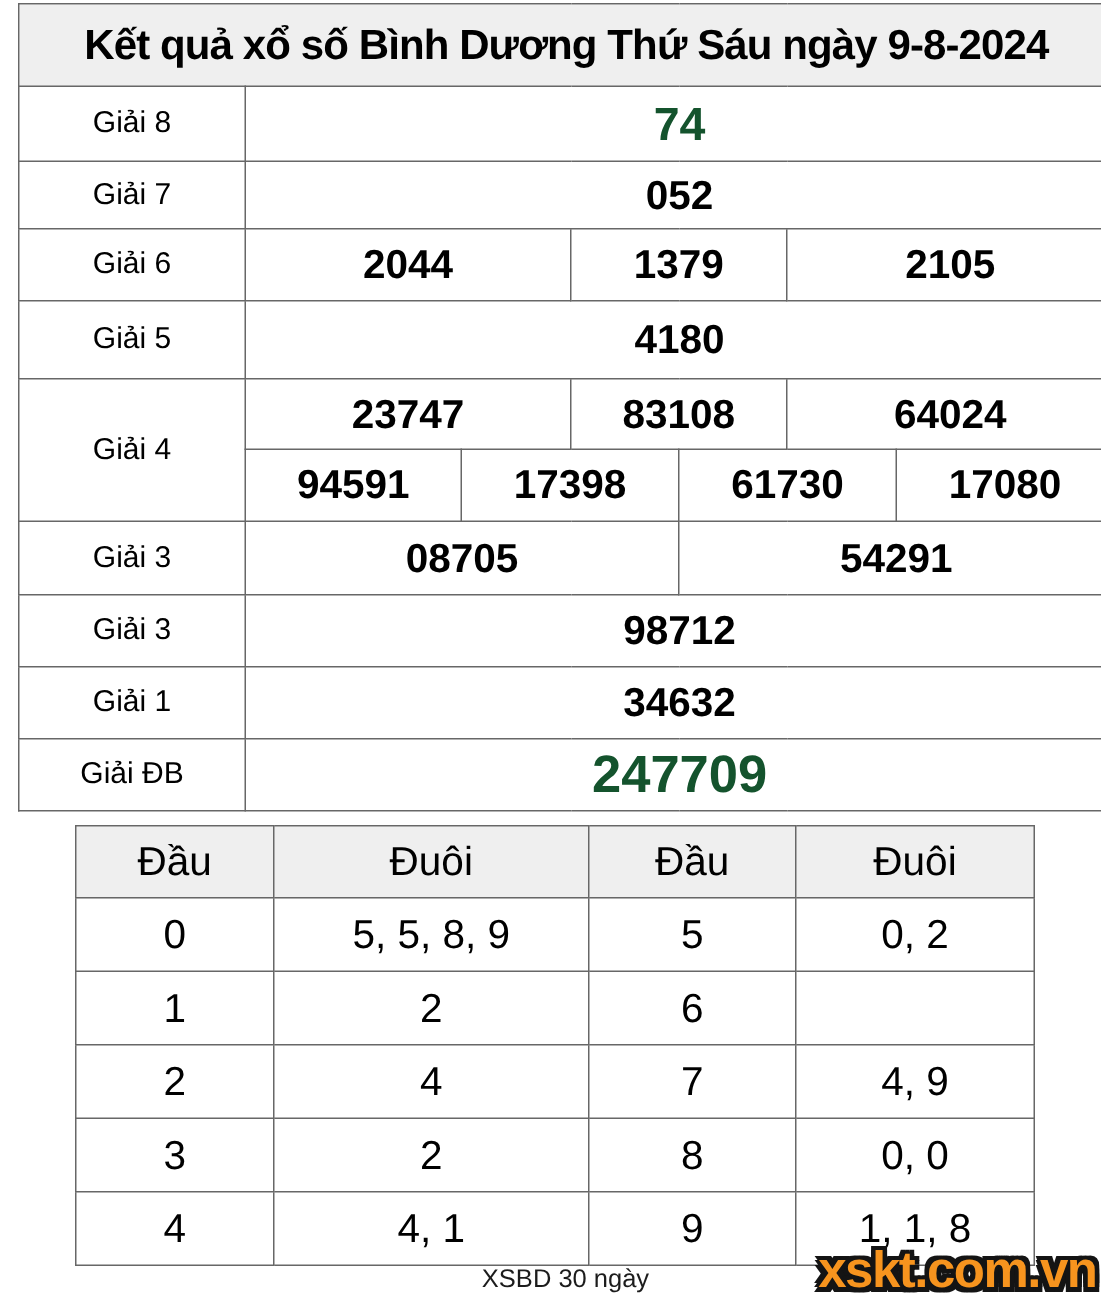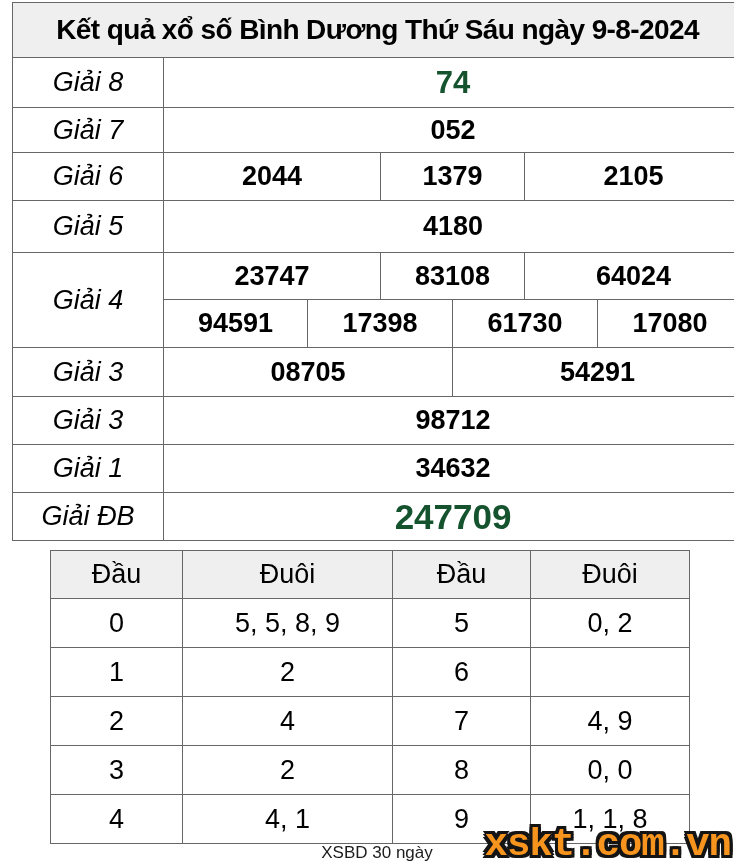--- a/index.html
+++ b/index.html
@@ -10,21 +10,21 @@
   table{border-collapse:collapse;table-layout:fixed;}
 
   
   .main-table{position:absolute;left:12px;top:2px;width:730px;}
   .main-table td{border:1px solid #676767;text-align:center;padding:0;overflow:hidden;}
   .title-row{height:55px;}
   .title-cell{
     background:#efefef;font-weight:bold;font-size:28px;text-align:left;
     padding:0 8px;letter-spacing:-0.6px;white-space:nowrap;
   }
-  .label-cell{font-size:27px;font-weight:normal;font-style:italic;}
+  .label-cell{font-size:20px;font-weight:normal;}
   .num-cell{font-size:27px;font-weight:bold;}
   .red{color:#14532d;margin-top:44px;}
   .g8-value{font-size:31px;}
   .db-value{font-size:35px;}
   .row-g8{height:50px;}
   .row-g7{height:45px;padding-left:35px;}
   .row-g6{height:48px;}
   .row-g5{height:52px;}
   .row-g4a{height:47px;}
   .row-g4b{height:48px;}
@@ -43,28 +43,27 @@
   .ht-header-row{height:48px;}
   .ht-row{height:49px;}
 
   
   .footer-caption{
     position:absolute;left:0;top:843px;width:734px;text-align:center;
     font-size:17px;color:#1c1c1c;padding-left:10px;
   }
   .site-logo{
     position:absolute;right:3px;bottom:0px;
-    font-size:39px;font-weight:bold;letter-spacing:-1px;
+    font-size:34px;font-weight:bold;letter-spacing:-1px;
     color:#f7941e;cursor:pointer;white-space:nowrap;
     text-shadow:
       -3px -3px 0 #141414, 3px -3px 0 #141414,
       -3px  3px 0 #141414, 3px  3px 0 #141414,
       -3px  0   0 #141414, 3px  0   0 #141414,
        0   -3px 0 #141414, 0    3px 0 #141414;
-    font-family: Liberation Mono, monospace;
   }
 </style>
 </head>
 <body>
 
 <table class="main-table">
   <colgroup>
     <col style="width:151px">
     <col style="width:72px">
       <col style="width:72px">

